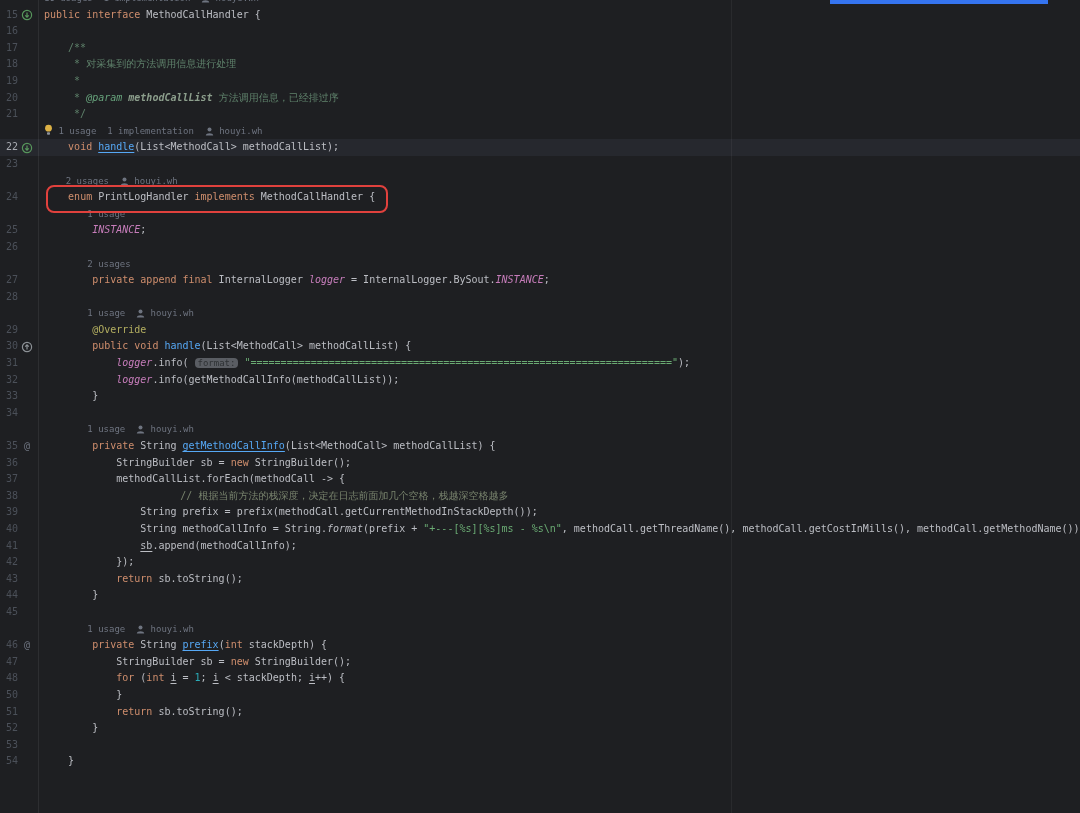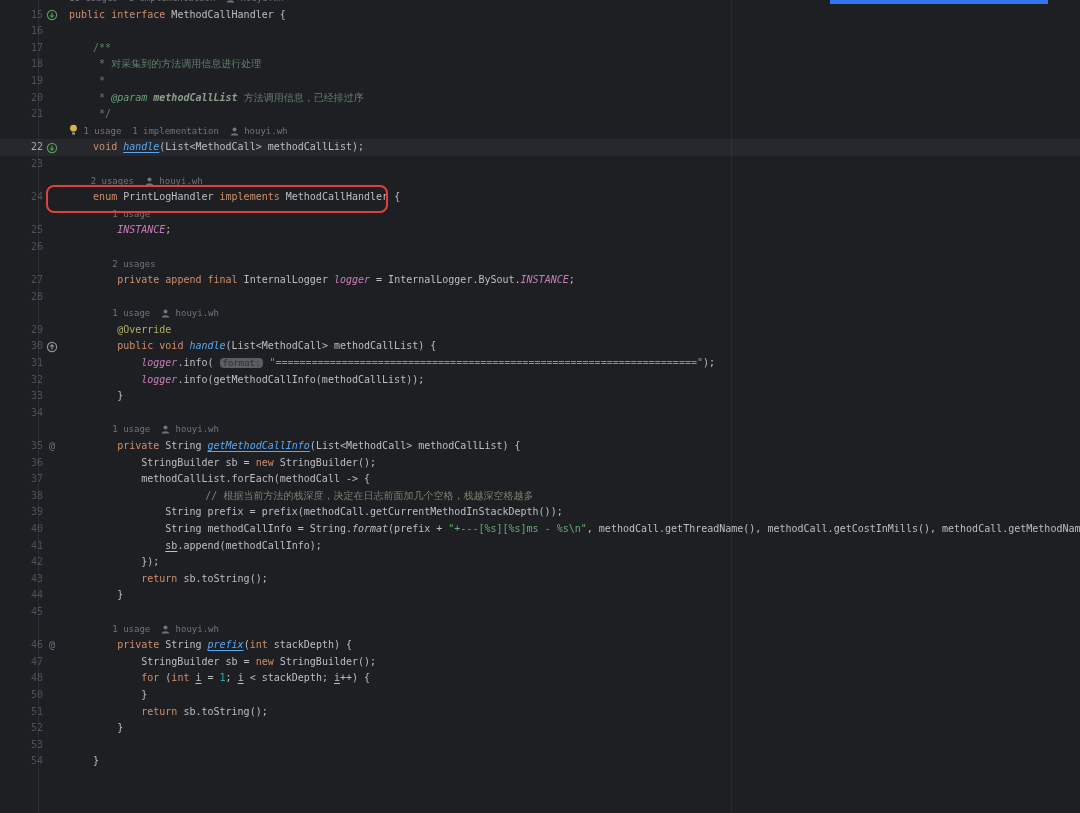--- a/index.html
+++ b/index.html
@@ -8,41 +8,41 @@
     background:var(--bg,#1E1F22);
     font-family:"DejaVu Sans Mono","Liberation Mono",monospace;
   }
   .editor{
     position:relative;width:1080px;height:813px;overflow:hidden;
     background:var(--bg,#1E1F22);
   }
   .rows{position:absolute;top:-10px;left:0;width:100%;}
   .row{
     display:flex;height:16.6px;line-height:16.6px;font-size:10px;
-    position:relative;align-items:flex-start;padding-left:25px;
+    position:relative;align-items:flex-start;
   }
   .row.hl{background:var(--hl,#26282E);}
   .gutter{width:38px;flex:none;display:flex;align-items:center;height:100%;}
   .lnum{width:18px;text-align:right;color:var(--lnum,#4B5059);font-size:10px;flex:none;}
   .row.hl .lnum{color:var(--lnum-active,#A8ABB2);}
   .gicon{width:18px;flex:none;display:flex;align-items:center;justify-content:center;height:100%;}
   .code{white-space:pre;padding-left:6px;flex:1;min-width:0;}
   .at-glyph{color:#6E7480;font-size:10px;}
   .inline-icon{display:inline-flex;vertical-align:-2px;}
 
   .s-kw{color:var(--kw,#CF8E6D);}
   .s-pl{color:var(--pl,#BCBEC4);}
   .s-cm{color:var(--cm,#5F826B);}
   .s-dt{color:var(--dt,#67A37C);font-style:italic;}
   .s-dp{color:var(--dp,#8C9E8C);font-style:italic;font-weight:bold;}
   .s-lc{color:var(--lc,#78836D);margin-left:40px;}
   .s-str{color:var(--str,#6AAB73);}
   .s-fld{color:var(--fld,#C77DBB);font-style:italic;}
   .s-ec{color:var(--ec,#C77DBB);font-style:italic;}
-  .s-md{color:var(--md,#56A8F5);font-style:italic;}
+  .s-md{color:var(--md,#56A8F5);}
   .s-ann{color:var(--ann,#B3AE60);}
   .s-num{color:var(--num,#2AACB8);}
   .s-it{font-style:italic;}
   .s-u{text-decoration:underline;text-underline-offset:2px;}
   .s-hint{color:var(--hint,#6E7480);font-size:9px;}
   .s-chip{
     background:var(--chip-bg,#5A5D63);color:var(--chip-text,#2E3134);
     border-radius:4px;padding:0 3px;font-size:9px;
   }
   .red-box{

